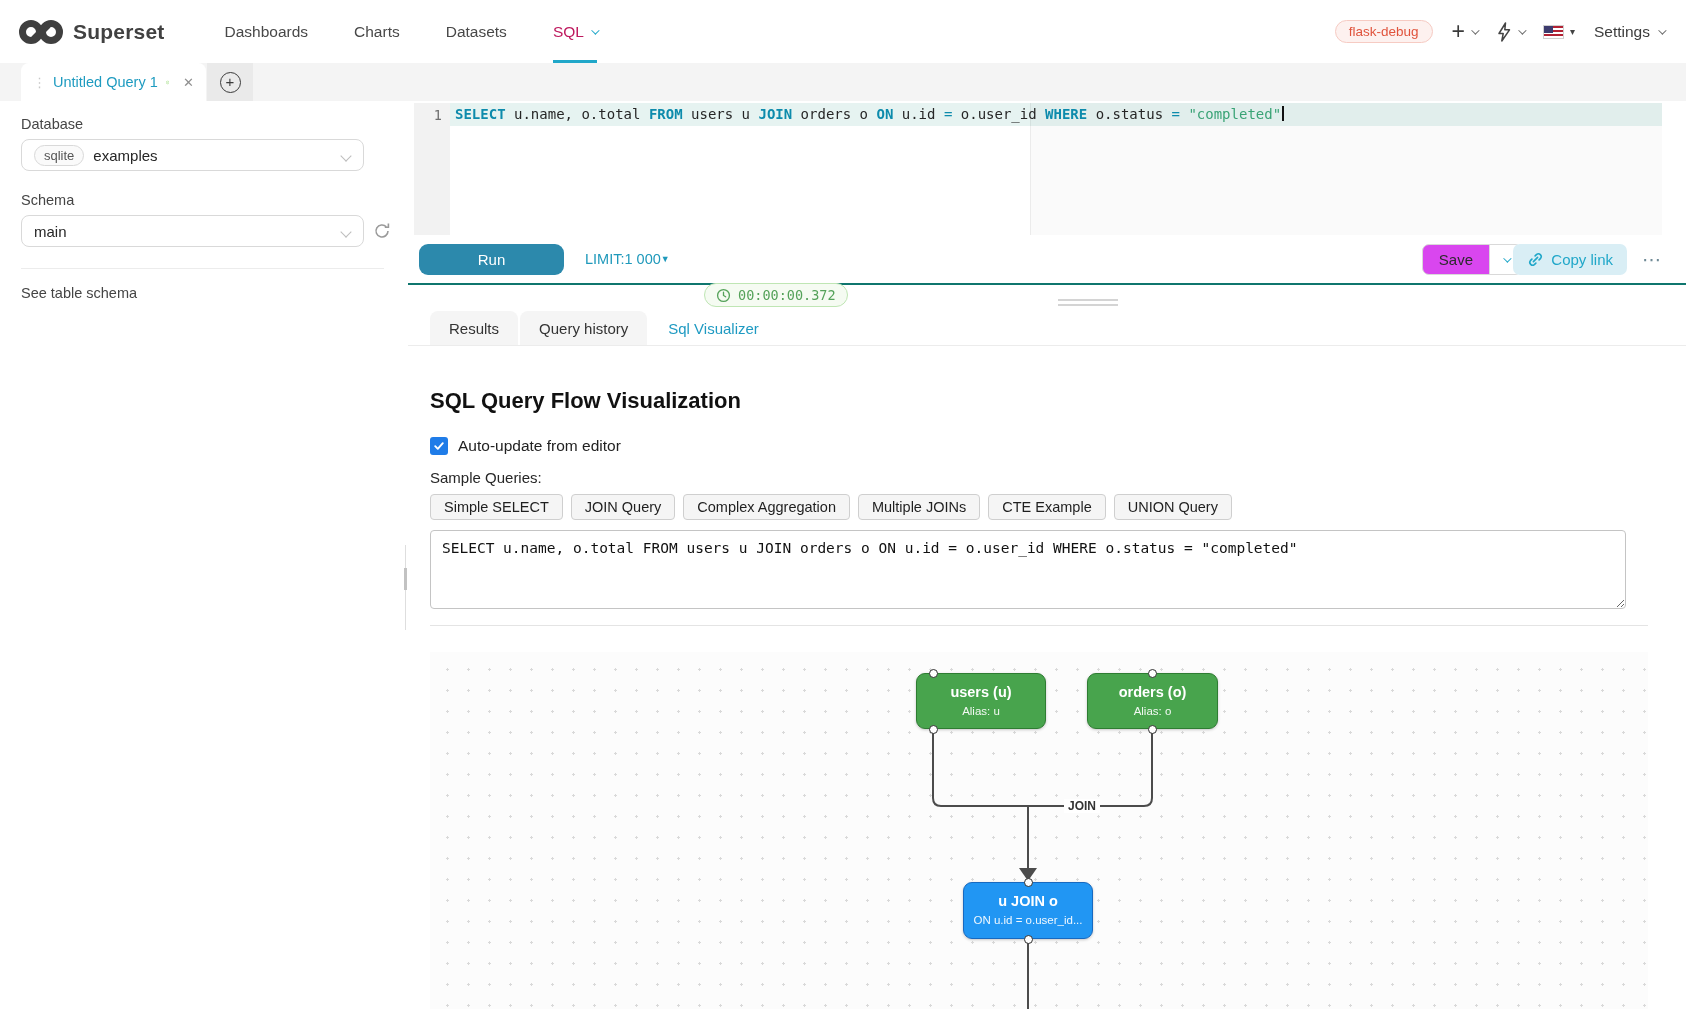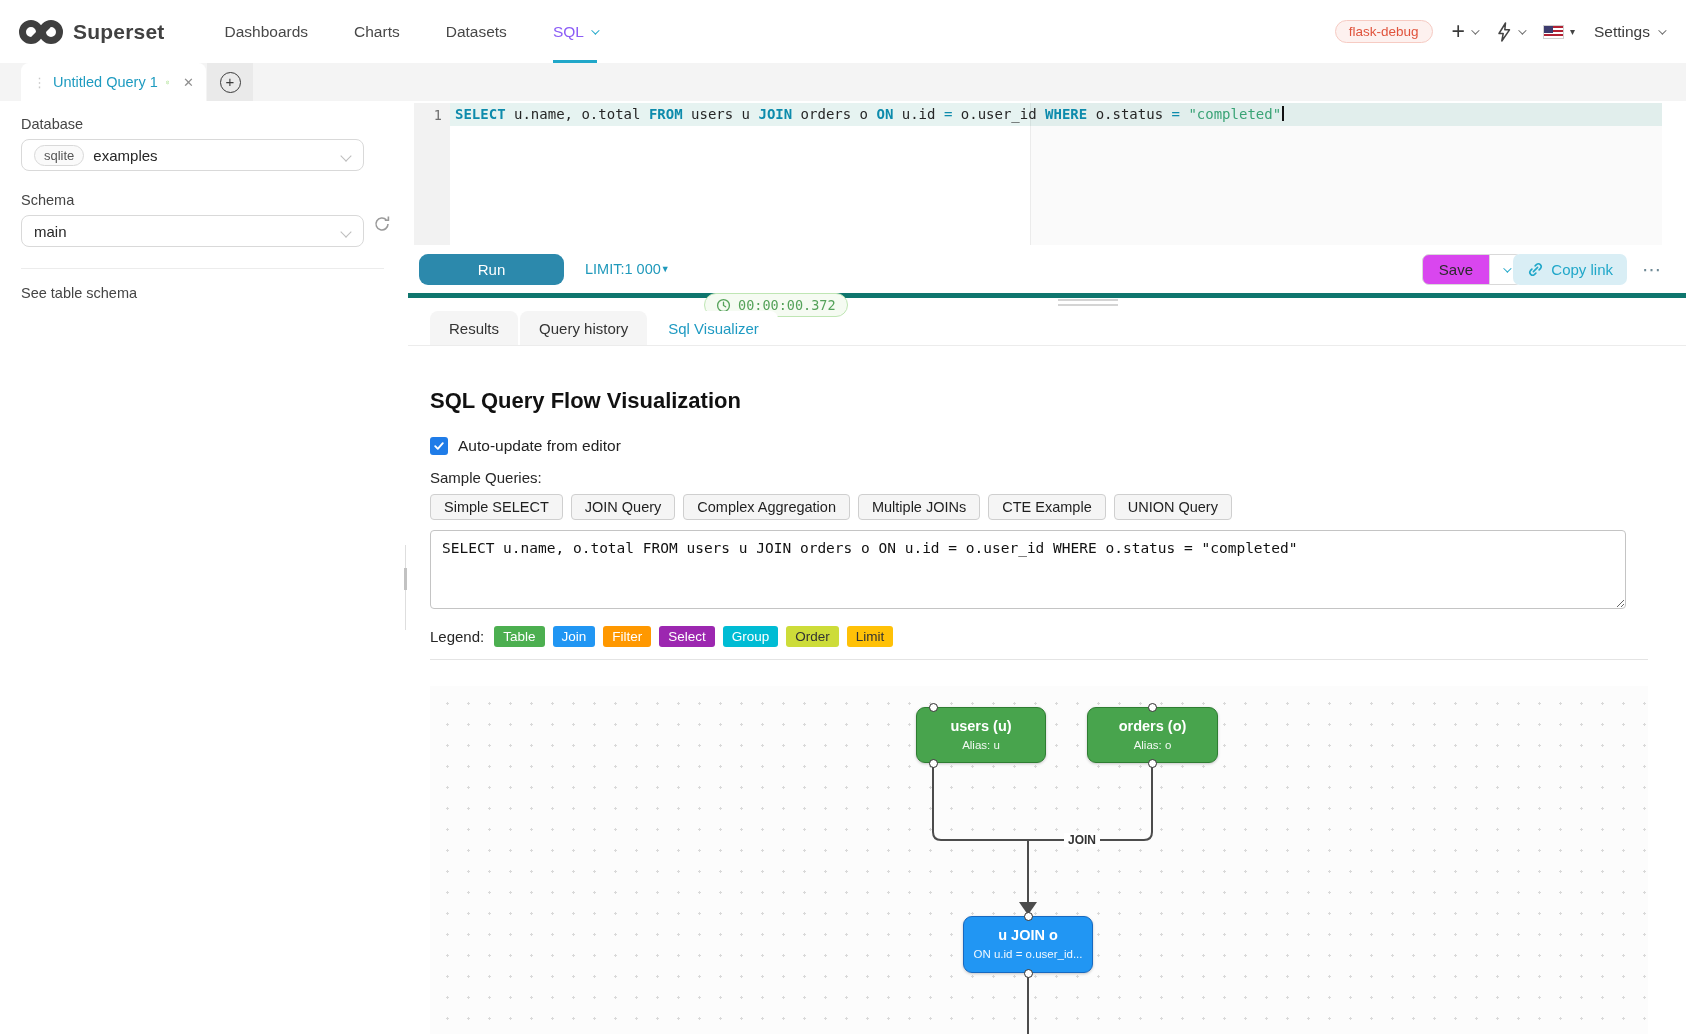--- a/index.html
+++ b/index.html
@@ -9,21 +9,21 @@
     -webkit-font-smoothing:antialiased;
   }
   
   .topnav{position:absolute;left:0;top:0;width:1686px;height:63px;background:#fff;
     border-bottom:1px solid #ececec;display:flex;align-items:center;}
   .brand{display:flex;align-items:center;gap:9px;margin-left:18px;}
   .brand-name{font-size:21px;font-weight:700;color:#414141;letter-spacing:.2px;}
   .nav-menu{display:flex;align-items:flex-end;height:63px;margin-left:60px;}
   .nav-item{display:flex;align-items:center;gap:7px;height:63px;padding:0 0;margin-right:46px;
     font-size:15.5px;color:#484848;cursor:pointer;box-sizing:border-box;}
-  .nav-item.active{color:#8b5cf6;border-bottom:3px solid #20a7c9;padding-top:3px;}
+  .nav-item.active{color:#be185d;border-bottom:3px solid #20a7c9;padding-top:3px;}
   .chev{display:inline-block;width:7px;height:7px;border-right:1.6px solid #6b6b6b;
     border-bottom:1.6px solid #6b6b6b;transform:rotate(45deg) translateY(-2px);}
   .chev.teal{border-color:#20a7c9;}
   .chev.small{width:5px;height:5px;}
   .nav-right{margin-left:auto;display:flex;align-items:center;gap:19px;margin-right:22px;}
   .env-tag{background:#fdf1ef;border:1px solid #f6cbc3;color:#e0533c;font-size:13.5px;
     padding:3px 13px;border-radius:12px;}
   .iconbtn{display:flex;align-items:center;gap:6px;cursor:pointer;}
   .plus-glyph{font-size:23px;font-weight:400;color:#3a3a3a;line-height:1;}
   .settings{display:flex;align-items:center;gap:8px;font-size:15.5px;color:#3c3c3c;cursor:pointer;}
@@ -41,21 +41,21 @@
   .newtab{position:absolute;left:207px;top:0;width:46px;height:38px;background:#eaeaea;
     display:flex;align-items:center;justify-content:center;cursor:pointer;}
   .circle-plus{width:21px;height:21px;border:1.6px solid #3a3a3a;border-radius:50%;
     display:flex;align-items:center;justify-content:center;font-size:15px;color:#3a3a3a;
     line-height:1;box-sizing:border-box;padding-bottom:1px;}
   
   .sidebar{position:absolute;left:0;top:101px;width:408px;bottom:0;background:#fff;
     padding:0 24px 0 21px;box-sizing:border-box;}
   .fld-label{font-size:14.5px;color:#454545;}
   .lbl-db{margin-top:15px;}
-  .sel-row{display:flex;align-items:flex-start;margin-top:7px;}
+  .sel-row{display:flex;align-items:center;margin-top:7px;}
   .select{height:32px;border:1px solid #d9d9d9;border-radius:8px;background:#fff;
     display:flex;align-items:center;padding:0 12px;box-sizing:border-box;flex:0 0 343px;
     font-size:15px;color:#262626;cursor:pointer;position:relative;}
   .select .sel-chev{position:absolute;right:13px;top:12px;}
   .sel-chev{display:inline-block;width:7px;height:7px;border-right:1.4px solid #bdbdbd;
     border-bottom:1.4px solid #bdbdbd;transform:rotate(45deg);}
   .engine-badge{background:#fafafa;border:1px solid #d9d9d9;border-radius:11px;
     font-size:13px;color:#555;padding:2px 9px;margin-right:9px;}
   .placeholder{color:#c1c1c1;}
   .refresh{margin-left:9px;cursor:pointer;display:flex;}
@@ -73,21 +73,21 @@
   .print-margin{position:absolute;left:616px;top:0;bottom:0;width:1px;background:rgba(0,0,0,.08);}
   .margin-shade{position:absolute;left:617px;top:0;bottom:0;right:0;background:rgba(0,0,0,.018);}
   .code-line{position:absolute;left:41px;top:3px;font-family:"DejaVu Sans Mono",monospace;
     font-size:14px;white-space:pre;line-height:17px;}
   .tk-kw{color:#0d8bac;font-weight:bold;}
   .tk-op{color:#0d8bac;}
   .tk-str{color:#3aa376;}
   .tk-pl{color:#262626;}
   .cursor{display:inline-block;width:1.5px;height:15px;background:#111;vertical-align:-2px;margin-left:1px;}
   
-  .toolbar{position:absolute;left:408px;top:245px;width:1278px;height:48px;border-bottom:5px solid #0f766e;background:#fff;}
+  .toolbar{position:absolute;left:408px;top:235px;width:1278px;height:48px;border-bottom:2px solid #0f766e;background:#fff;}
   .run-btn{position:absolute;left:11px;top:9px;width:145px;height:31px;background:#2c89ac;border:none;
     border-radius:9px;color:#fff;font-size:15px;font-family:inherit;cursor:pointer;}
   .limit{position:absolute;left:177px;top:16px;display:flex;align-items:center;
     color:#1f99bb;font-size:14.5px;cursor:pointer;}
   .limit .tri{font-size:9px;line-height:1;}
   .timer{position:absolute;left:296px;top:12px;display:flex;align-items:center;gap:7px;
     border:1px solid #bfe6b4;background:#f5fbf2;border-radius:14px;padding:3px 11px;
     color:#55a25a;font-family:"DejaVu Sans Mono",monospace;font-size:13.5px;margin-top:36px;}
   .save-group{position:absolute;right:164px;top:9px;display:flex;}
   .save-main{height:31px;background:#d946ef;border:1px solid #d9d9d9;border-radius:7px 0 0 7px;
@@ -307,30 +307,20 @@
       <button class="sample-btn">Simple SELECT</button>
       <button class="sample-btn">JOIN Query</button>
       <button class="sample-btn">Complex Aggregation</button>
       <button class="sample-btn">Multiple JOINs</button>
       <button class="sample-btn">CTE Example</button>
       <button class="sample-btn">UNION Query</button>
     </div>
 
   <textarea class="query-area" spellcheck="false" style="">SELECT u.name, o.total FROM users u JOIN orders o ON u.id = o.user_id WHERE o.status = "completed"</textarea>
 
-  <div class="legend-row">
-    <span class="legend-label">Legend:</span>
-  <span class="legend-chip" style="background: rgb(76, 175, 80); color: rgb(255, 255, 255);">Table</span>
-      <span class="legend-chip" style="background: rgb(33, 150, 243); color: rgb(255, 255, 255);">Join</span>
-      <span class="legend-chip" style="background: rgb(255, 152, 0); color: rgb(255, 255, 255);">Filter</span>
-      <span class="legend-chip" style="background: rgb(156, 39, 176); color: rgb(255, 255, 255);">Select</span>
-      <span class="legend-chip" style="background: rgb(0, 188, 212); color: rgb(255, 255, 255);">Group</span>
-      <span class="legend-chip" style="background: rgb(205, 220, 57); color: rgb(51, 51, 51);">Order</span>
-      <span class="legend-chip" style="background: rgb(255, 193, 7); color: rgb(51, 51, 51);">Limit</span>
-    </div>
 
   <hr class="viz-divider">
 
   <div class="canvas">
       <svg width="1218" height="357">
         <path d="M 503 81 L 503 146 Q 503 154 511 154 L 598 154" fill="none" stroke="#4c4c4c" stroke-width="2"></path>
         <path d="M 722 81 L 722 146 Q 722 154 714 154 L 598 154" fill="none" stroke="#4c4c4c" stroke-width="2"></path>
         <path d="M 598 154 L 598 216" fill="none" stroke="#4c4c4c" stroke-width="2"></path>
         <polygon points="589,216 607,216 598,229" fill="#4c4c4c"></polygon>
         <path d="M 598 291 L 598 357" fill="none" stroke="#4c4c4c" stroke-width="2"></path>

